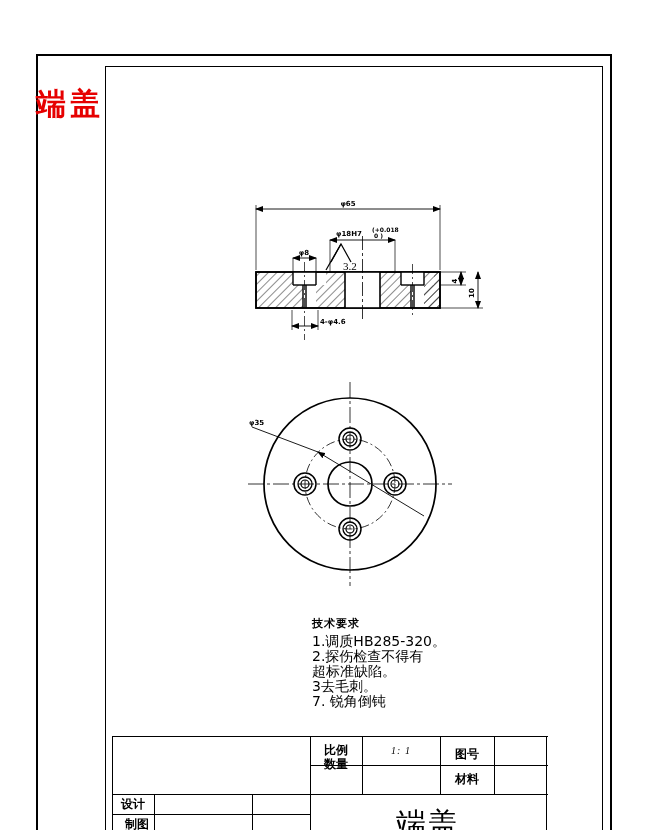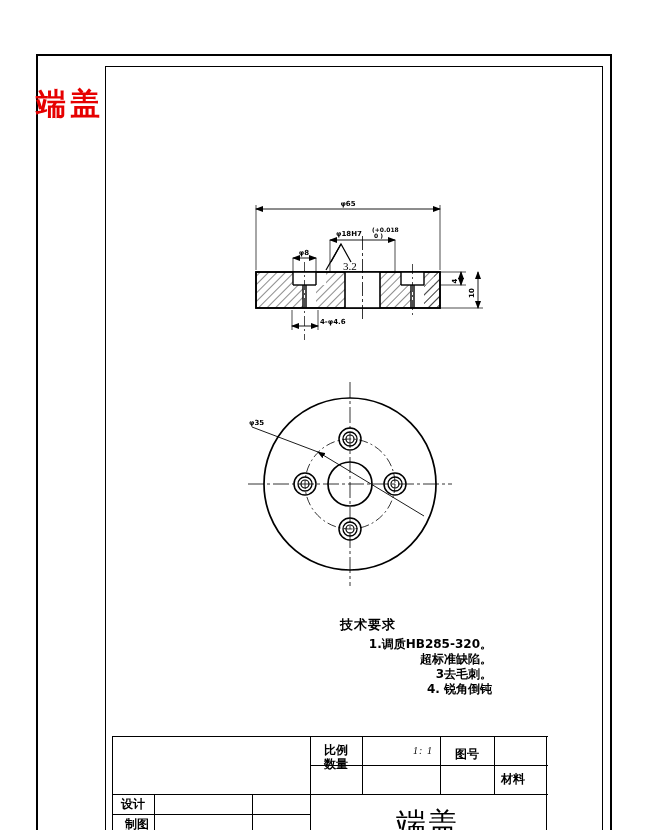--- a/index.html
+++ b/index.html
@@ -58,33 +58,32 @@
 
   
   .tech-block {
     position: absolute;
     left: 312px; top: 568px;
     width: 180px;
     font-family: "DejaVu Sans", sans-serif;
     color: #000;
   }
   .tech-title {
-    font-size: 13px;
-    font-weight: bold;
-    text-align: center;
+    font-size: 11px;
+    font-weight: bold;
+    text-align: left;
     width: 112px;
     margin: 0 0 3px 0;
     letter-spacing: 1px;
   }
   .tech-line {
-    font-size: 12px;
-    font-weight: bold;
+    font-size: 14px;
+    font-weight: normal;
     line-height: 15px;
     white-space: nowrap;
-    text-align: right;
   }
 
   
   .title-block {
     position: absolute;
     left: 112px; top: 688px;
     width: 436px; height: 119px;
   }
   .tb-line { position: absolute; background: #000; }
   .tb-h { height: 1.4px; }
@@ -100,21 +99,20 @@
     font-weight: bold;
     color: #000;
     white-space: nowrap;
   }
   .tb-scale-val {
     font-family: "Liberation Serif", serif;
     font-style: italic;
     font-size: 10px;
     font-weight: normal;
     letter-spacing: 1px;
-    padding-left: 22px;
   }
   .tb-partname {
     font-family: "DejaVu Sans", sans-serif;
     font-size: 30px;
     font-weight: normal;
     letter-spacing: 2px;
   }
 
   
   .dim-txt {
@@ -271,23 +269,24 @@
 
       <line x1="318" y1="404" x2="424" y2="468" stroke="#000" stroke-width="0.9" marker-start="url(#arrStart)"></line>
       <line x1="252" y1="379" x2="318" y2="404" stroke="#000" stroke-width="0.9"></line>
       <text class="dim-txt" x="249" y="377">φ35</text>
     </g>
   </svg>
 
   <div class="tech-block">
     <div class="tech-title">技术要求</div>
     <div class="tech-line">1.调质HB285-320。</div>
+    <div class="tech-line">2.探伤检查不得有</div>
     <div class="tech-line">超标准缺陷。</div>
     <div class="tech-line">3去毛刺。</div>
-    <div class="tech-line">4. 锐角倒钝</div>
+    <div class="tech-line">7. 锐角倒钝</div>
   </div>
 
   <div class="title-block">
 
     <div class="tb-line tb-h" style="left:0;   top:0;    width:436px;"></div>
     <div class="tb-line tb-h" style="left:198px;top:29px; width:238px;"></div>
     <div class="tb-line tb-h" style="left:0;   top:58px; width:436px;"></div>
     <div class="tb-line tb-h" style="left:0;   top:78px; width:198px;"></div>
     <div class="tb-line tb-h" style="left:0;   top:98px; width:198px;"></div>
     <div class="tb-line tb-h" style="left:0;   top:118px;width:436px;"></div>
@@ -301,21 +300,21 @@
     <div class="tb-line tb-v" style="left:382px;top:0;   height:58px;"></div>
     <div class="tb-line tb-v" style="left:434px;top:0;   height:119px;"></div>
 
     <div class="tb-cell" style="left:198px;top:0;  width:52px; height:29px;">比例</div>
     <div class="tb-cell tb-scale-val" style="left:250px;top:0;  width:78px; height:29px;">1: 1</div>
     <div class="tb-cell" style="left:328px;top:4px;  width:54px; height:29px;">图号</div>
     <div class="tb-cell" style="left:382px;top:0;  width:52px; height:29px;"></div>
 
     <div class="tb-cell" style="left:198px;top:14px;width:52px; height:29px;">数量</div>
     <div class="tb-cell" style="left:250px;top:29px;width:78px; height:29px;"></div>
-    <div class="tb-cell" style="left:328px;top:29px;width:54px; height:29px;padding-left:46px;">材料</div>
+    <div class="tb-cell" style="left:328px;top:29px;width:54px; height:29px;">材料</div>
     <div class="tb-cell" style="left:382px;top:29px;width:52px; height:29px;"></div>
 
     <div class="tb-cell tb-partname" style="left:198px;top:58px;width:236px;height:61px;">端盖</div>
 
     <div class="tb-cell" style="left:0;   top:58px;width:42px; height:20px;">设计</div>
     <div class="tb-cell" style="left:42px;top:58px;width:98px; height:20px;"></div>
     <div class="tb-cell" style="left:140px;top:58px;width:58px;height:20px;"></div>
 
     <div class="tb-cell" style="left:4px;   top:78px;width:42px; height:20px;">制图</div>
     <div class="tb-cell" style="left:42px;top:78px;width:98px; height:20px;"></div>

